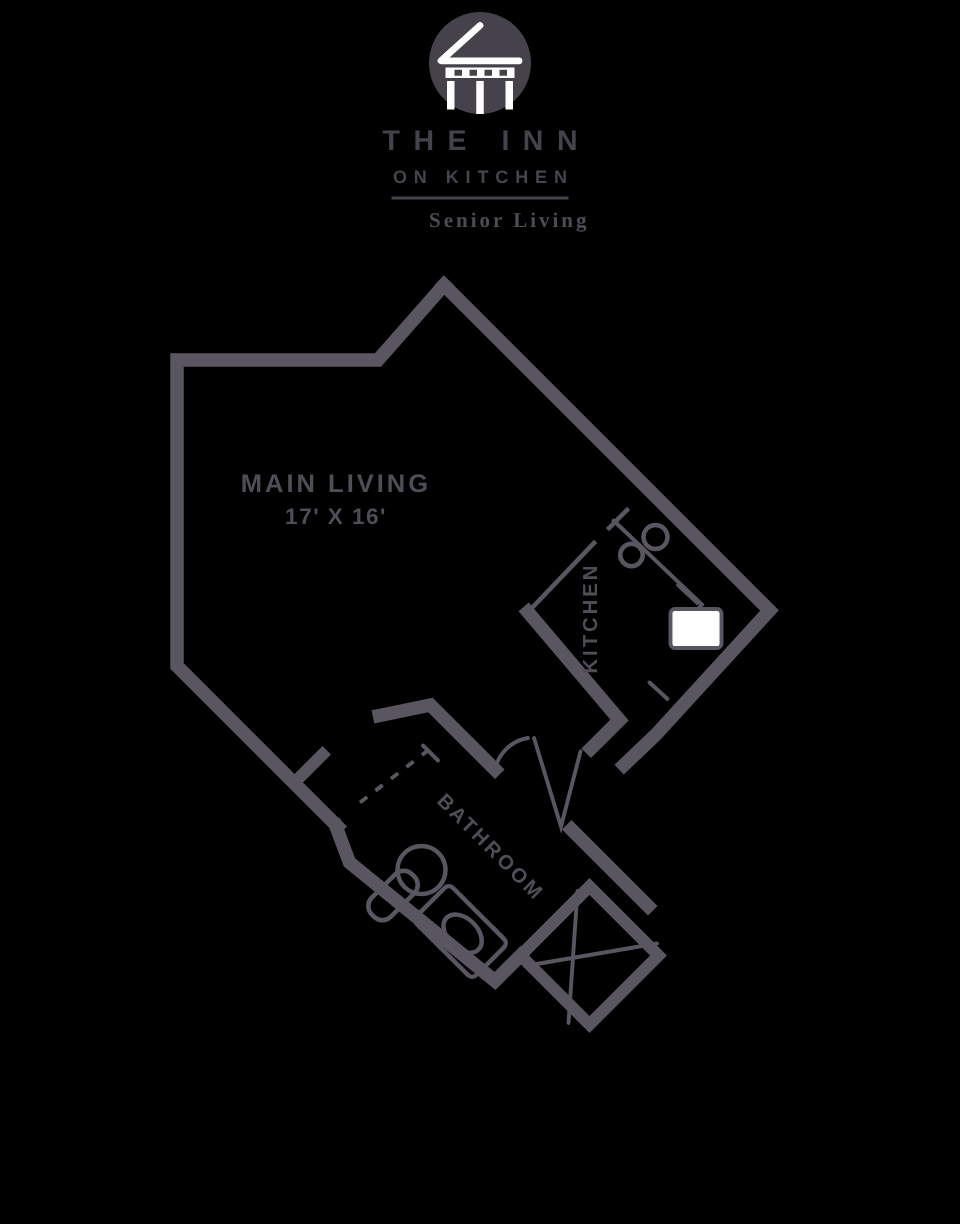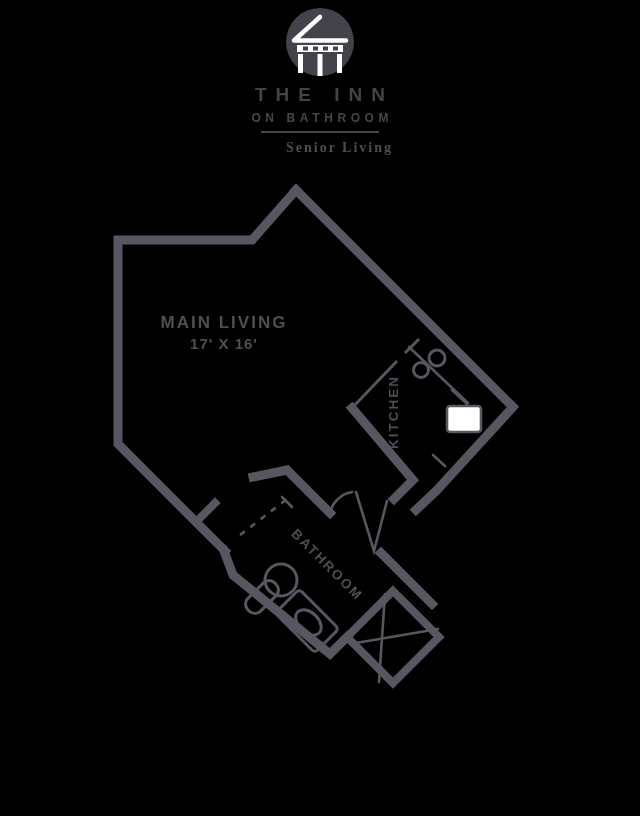--- a/index.html
+++ b/index.html
@@ -112,18 +112,18 @@
         <rect x="31" y="42.5" width="5" height="4" fill="var(--logo)"></rect>
         <rect x="41" y="42.5" width="5" height="4" fill="var(--logo)"></rect>
         <rect x="51" y="42.5" width="5" height="4" fill="var(--logo)"></rect>
 
         <rect x="16" y="50" width="5" height="19" fill="#ffffff"></rect>
         <rect x="35.5" y="50" width="5" height="22" fill="#ffffff"></rect>
         <rect x="55" y="50" width="5" height="19" fill="#ffffff"></rect>
       </svg>
     </div>
     <div class="brand-line1">THE INN</div>
-    <div class="brand-line2">ON BATHROOM</div>
+    <div class="brand-line2">ON KITCHEN</div>
     <div class="brand-rule"></div>
     <div class="brand-tagline">Senior Living</div>
   </div>
 
 </div>
 
 </body></html>

